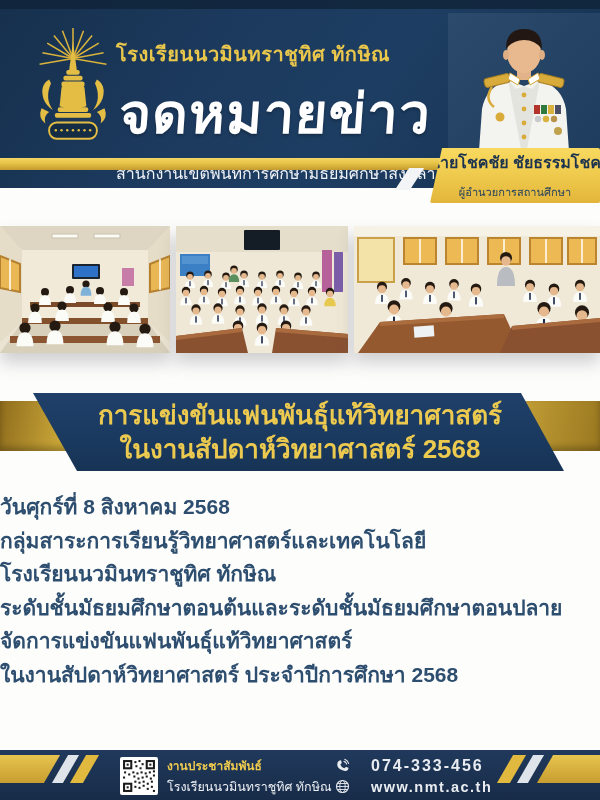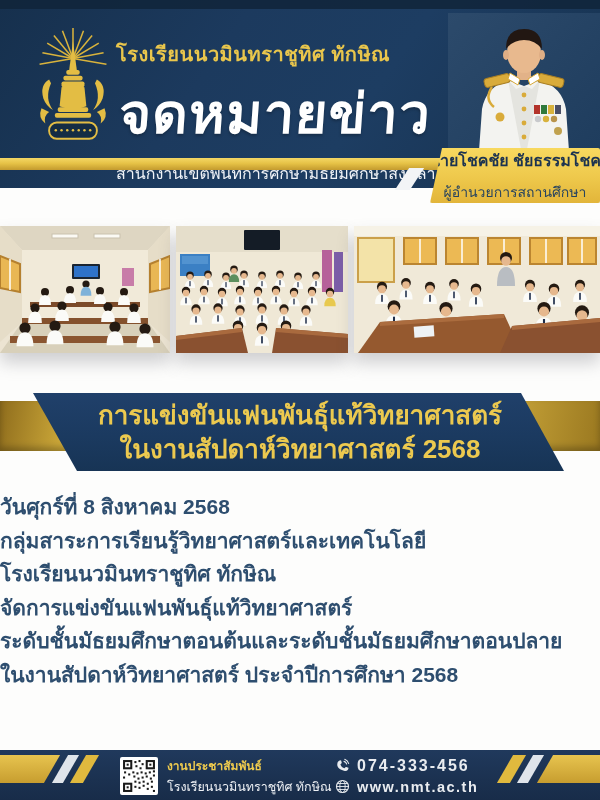--- a/index.html
+++ b/index.html
@@ -24,21 +24,21 @@
     background:linear-gradient(180deg,#f4d765 0%,#e6c246 45%,#c39a2e 100%); }
   .white-slash { position:absolute; top:168px; left:402px; width:15px; height:22px; z-index:2;
     background:#f2f4f6; transform:skewX(-33deg); }
   .director-photo { position:absolute; top:13px; right:0; width:152px; height:152px; z-index:2; overflow:hidden; }
   .name-plate { position:absolute; top:148px; left:430px; width:170px; height:55px; z-index:3;
     background:linear-gradient(180deg,#f8d95f 0%,#eec84b 55%,#e2b53a 100%);
     clip-path:polygon(12px 0,100% 0,100% 100%,0 100%);
     display:flex; flex-direction:column; justify-content:center; align-items:center; border-radius:2px;
     box-shadow:0 3px 6px rgba(0,0,0,.25); }
   .plate-name { color:#1c3350; font-size:16px; font-weight:800; white-space:nowrap; }
-  .plate-title { color:#28445f; font-size:14px; margin-top:8px; white-space:nowrap; }
+  .plate-title { color:#28445f; font-size:11px; margin-top:8px; white-space:nowrap; }
   
   .photos { position:absolute; top:226px; left:0; width:600px; height:127px; display:flex; gap:6px; }
   .photo { position:relative; height:127px; overflow:hidden; background:#ece4d2;
     box-shadow:0 10px 16px rgba(90,90,100,.28); }
   .photo1 { width:170px; } .photo2 { width:172px; } .photo3 { width:246px; }
   .photo svg { display:block; width:100%; height:100%; }
   
   .banner { position:absolute; top:393px; left:0; width:524px; height:78px; }
   .gold-band { position:absolute; top:8px; left:0; width:600px; height:50px;
     background:linear-gradient(100deg,#8f6d1d 0%,#d9b53f 14%,#f3d768 48%,#e6c24a 72%,#9a7820 100%);
@@ -63,21 +63,21 @@
   .stripe-r1 { top:5px; left:505px; width:13px; height:28px; background:#e0b93e; }
   .stripe-r2 { top:5px; left:525px; width:11px; height:28px; background:#dfe4ea; }
   .wedge-right { top:5px; left:545px; width:80px; height:28px;
     background:linear-gradient(180deg,#e7c44f,#c79d2f); }
   .qr { position:absolute; top:7px; left:120px; width:38px; height:38px; background:#fff; border-radius:2px; padding:2px; }
   .qr svg { display:block; width:100%; height:100%; }
   .footer-dept { position:absolute; top:6px; left:167px; }
   .dept-line1 { color:#efcb4e; font-size:12px; font-weight:800; white-space:nowrap; }
   .dept-line2 { color:#eef1f5; font-size:12.5px; margin-top:2px; white-space:nowrap; }
   .footer-contact { position:absolute; top:5px; left:335px; }
-  .contact-row { display:flex; align-items:center; gap:7px; height:21px; }
+  .contact-row { display:flex; align-items:center; gap:21px; height:21px; }
   .contact-row svg { width:15px; height:15px; flex:0 0 auto; }
   .phone-text { color:#e9ecf0; font-size:16px; font-weight:600; letter-spacing:2px; white-space:nowrap; }
   .web-text { color:#e9ecf0; font-size:14.5px; font-weight:600; letter-spacing:1.5px; white-space:nowrap;text-align:right; }
 </style>
 </head>
 <body>
 
 <div class="page">
 
   <div class="header">
@@ -437,22 +437,22 @@
     <div class="banner-text">
       <div>การแข่งขันแฟนพันธุ์แท้วิทยาศาสตร์</div>
       <div>ในงานสัปดาห์วิทยาศาสตร์ 2568</div>
     </div>
   </div>
 
   <div class="body-text">
     <div>วันศุกร์ที่ 8 สิงหาคม 2568</div>
     <div>กลุ่มสาระการเรียนรู้วิทยาศาสตร์และเทคโนโลยี</div>
     <div>โรงเรียนนวมินทราชูทิศ ทักษิณ</div>
+    <div>ระดับชั้นมัธยมศึกษาตอนต้นและระดับชั้นมัธยมศึกษาตอนปลาย</div>
     <div>จัดการแข่งขันแฟนพันธุ์แท้วิทยาศาสตร์</div>
-    <div>ระดับชั้นมัธยมศึกษาตอนต้นและระดับชั้นมัธยมศึกษาตอนปลาย</div>
     <div>ในงานสัปดาห์วิทยาศาสตร์ ประจำปีการศึกษา 2568</div>
   </div>
 
   <div class="footer">
     <div class="stripe wedge-left"></div>
     <div class="stripe stripe-l1"></div>
     <div class="stripe stripe-l2"></div>
     <div class="stripe stripe-r1"></div>
     <div class="stripe stripe-r2"></div>
     <div class="stripe wedge-right"></div>

